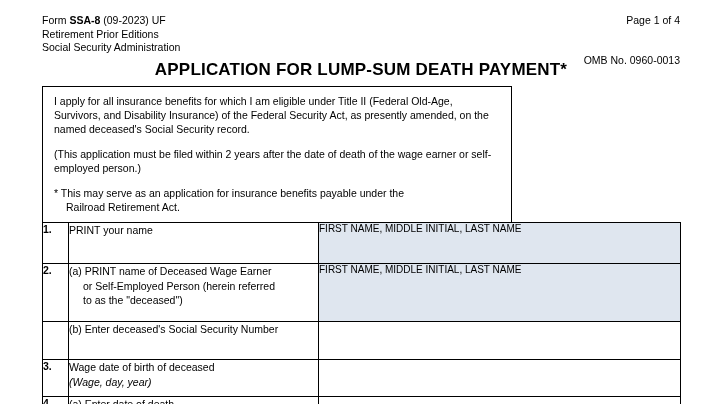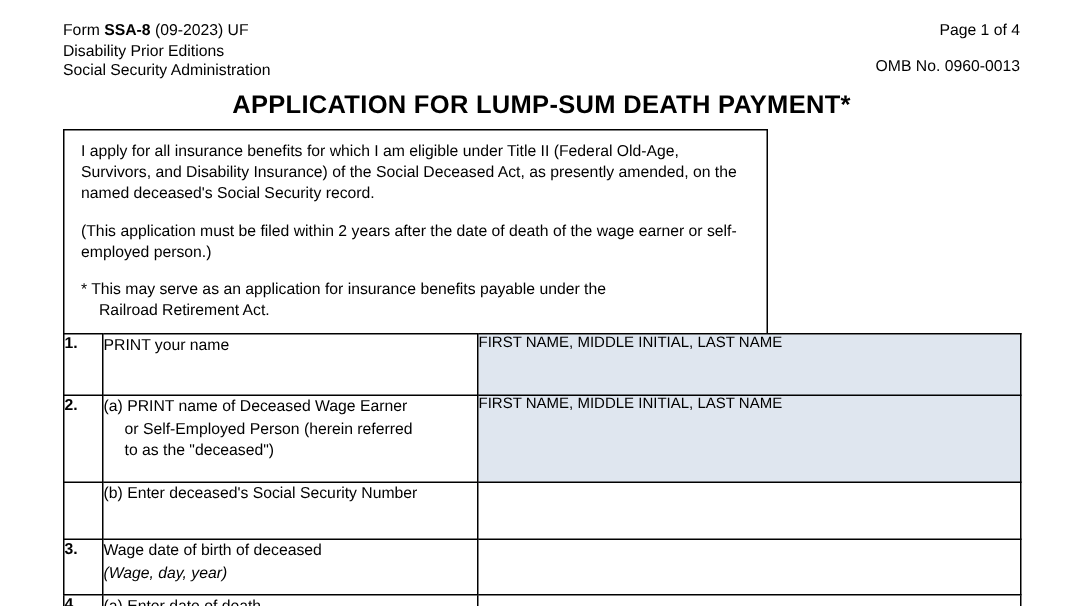--- a/index.html
+++ b/index.html
@@ -39,21 +39,21 @@
     position: absolute;
     left: 0;
     top: 0;
   }
   .hdr-right {
     position: absolute;
     right: 0;
     top: 0;
     text-align: right;
   }
-  .hdr-right .r1 { margin-bottom: 10px; }
+  .hdr-right .r1 { margin-bottom: 26px; }
   .bold { font-weight: bold; }
   .title {
     text-align: center;
     font-size: 17px;
     font-weight: bold;
     letter-spacing: 0.2px;
     margin-top: 2px;
     margin-bottom: 6px;
   }
   
@@ -115,33 +115,33 @@
 </style>
 </head>
 <body>
 
 <div id="page">
   <div class="sheet">
 
     <div class="hdr">
       <div class="hdr-left">
         <div><span>Form </span><span class="bold">SSA-8</span><span> (09-2023) UF</span></div>
-        <div>Disability Prior Editions</div>
+        <div>Retirement Prior Editions</div>
         <div>Social Security Administration</div>
       </div>
       <div class="hdr-right">
         <div class="r1">Page 1 of 4</div>
         <div>OMB No. 0960-0013</div>
       </div>
     </div>
 
     <div class="title">APPLICATION FOR LUMP-SUM DEATH PAYMENT*</div>
 
     <div class="intro">
-      <p>I apply for all insurance benefits for which I am eligible under Title II (Federal Old-Age, Survivors, and Disability Insurance) of the Social Deceased Act, as presently amended, on the named deceased's Social Security record.</p>
+      <p>I apply for all insurance benefits for which I am eligible under Title II (Federal Old-Age, Survivors, and Disability Insurance) of the Federal Security Act, as presently amended, on the named deceased's Social Security record.</p>
       <p class="gap">(This application must be filed within 2 years after the date of death of the wage earner or self-employed person.)</p>
       <p class="star"><span>* This may serve as an application for insurance benefits payable under the</span><span class="ind">Railroad Retirement Act.</span></p>
     </div>
 
     <table class="form">
       <colgroup>
         <col style="width:26px">
         <col style="width:250px">
         <col style="width:362px">
       </colgroup>

